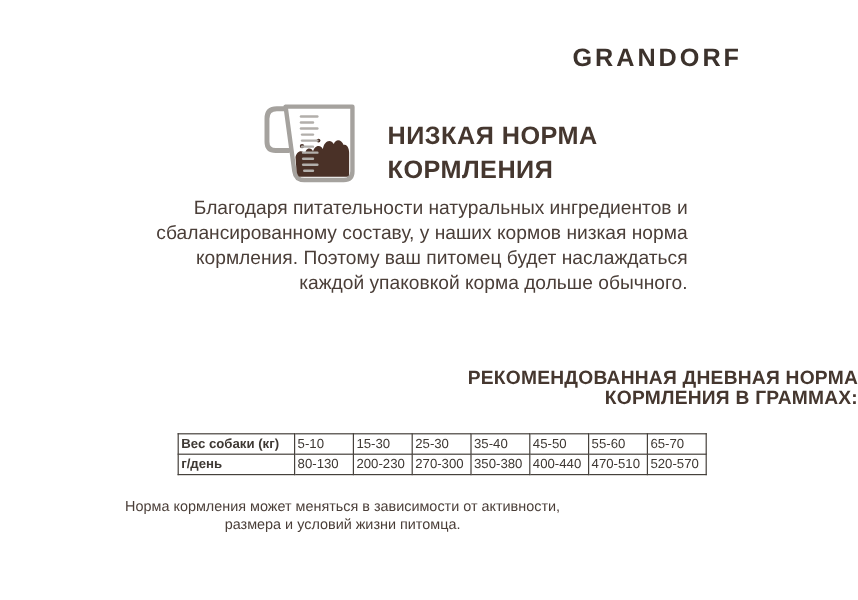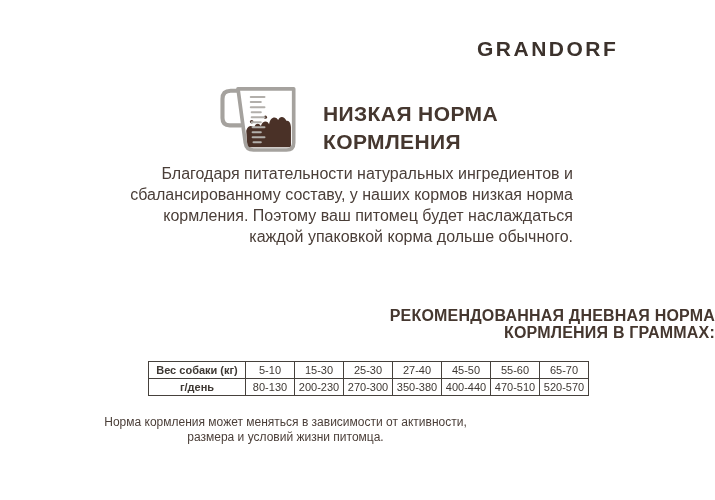--- a/index.html
+++ b/index.html
@@ -22,21 +22,21 @@
     font-size:16px;line-height:21px;color:#4A3E38;
   }
   .section-title{
     position:absolute;top:291px;left:0;width:715px;text-align:right;
     font-size:16px;font-weight:800;line-height:17px;letter-spacing:.2px;color:#45372F;
   }
   table.feed{
     position:absolute;top:345px;left:148px;border-collapse:collapse;background:#ffffff;
   }
   table.feed td{
-    border:1px solid #46413C;text-align:center;vertical-align:middle;
+    border:1px solid #46413C;text-align:left;vertical-align:middle;
     font-size:11px;color:#3E3833;height:16px;padding:0 2px;white-space:nowrap;
   }
   td.lbl{width:92px;font-weight:700;color:#39302B;}
   td.num{width:44px;}
   .note{
     position:absolute;top:399px;left:0;width:571px;text-align:center;
     font-size:12px;line-height:15px;color:#4A3E38;
   }
 </style>
 </head>
@@ -90,21 +90,21 @@
     <div>КОРМЛЕНИЯ В ГРАММАХ:</div>
   </div>
 
   <table class="feed">
     <tbody>
       <tr>
         <td class="lbl">Вес собаки (кг)</td>
         <td class="num">5-10</td>
         <td class="num">15-30</td>
         <td class="num">25-30</td>
-        <td class="num">27-40</td>
+        <td class="num">35-40</td>
         <td class="num">45-50</td>
         <td class="num">55-60</td>
         <td class="num">65-70</td>
       </tr>
       <tr>
         <td class="lbl">г/день</td>
         <td class="num">80-130</td>
         <td class="num">200-230</td>
         <td class="num">270-300</td>
         <td class="num">350-380</td>

